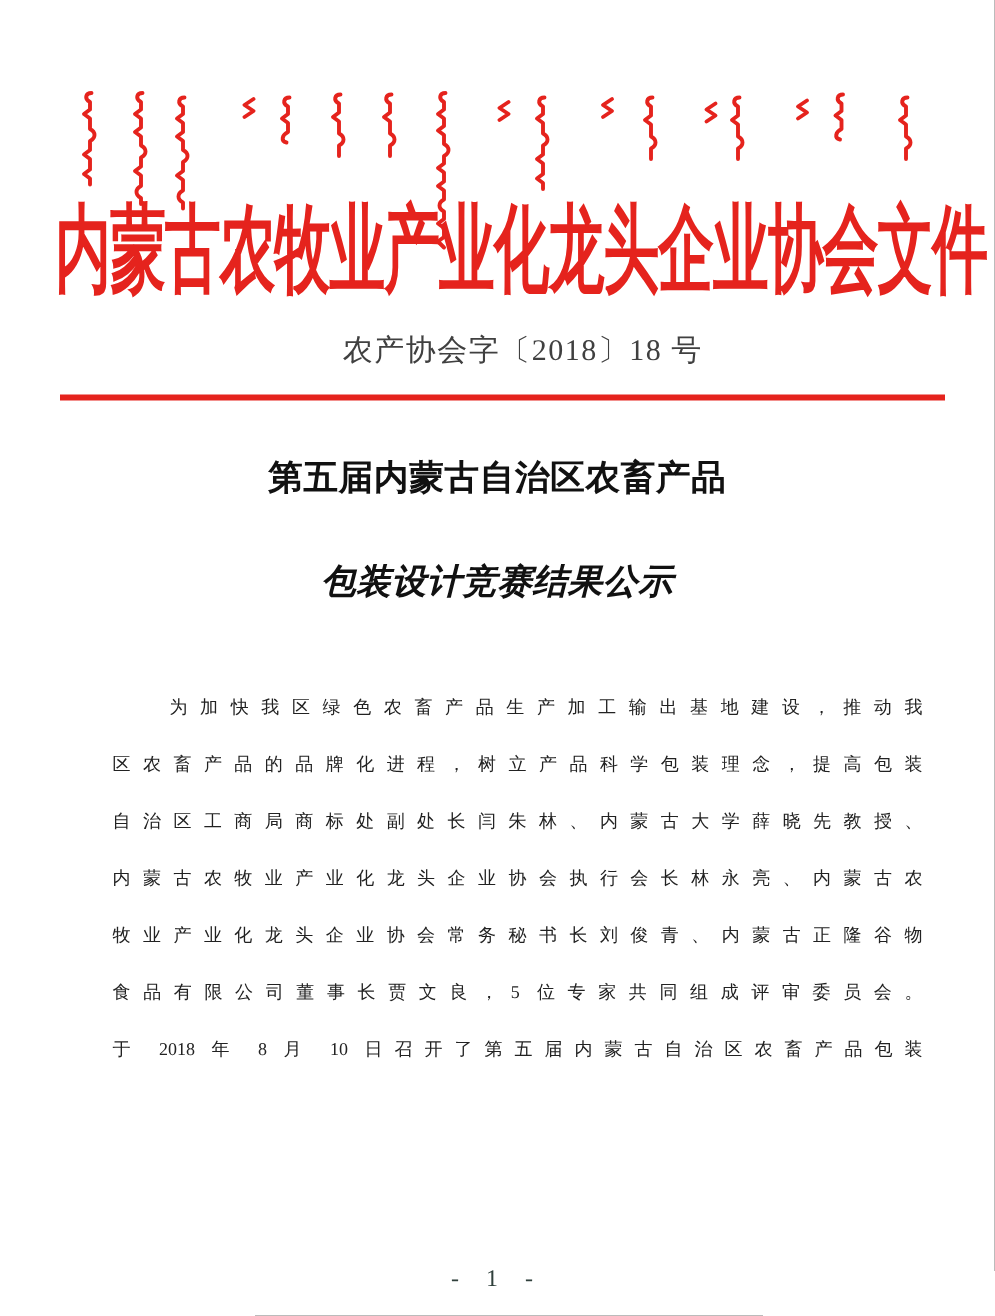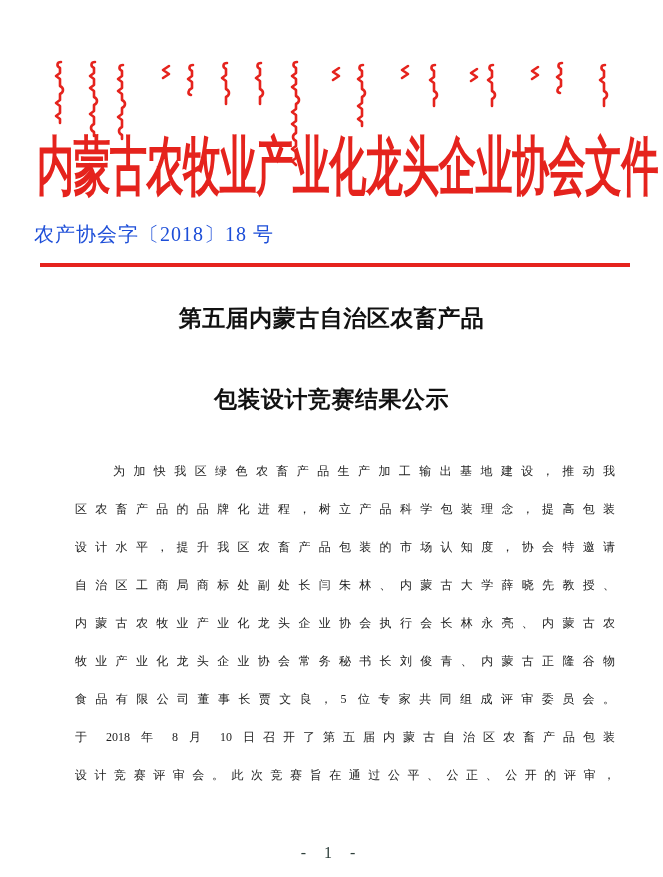--- a/index.html
+++ b/index.html
@@ -31,37 +31,37 @@
   }
   .org-title{
     font-size:64px;line-height:66px;font-weight:bold;
     color:var(--red);white-space:nowrap;
     transform:scaleX(0.58);transform-origin:center;
     letter-spacing:-1px;
   }
   
   .doc-number{
     position:absolute;left:0;top:220px;width:663px;
-    padding-left:34px;
-    font-size:20px;line-height:28px;color:#1d4ed8;
+    text-align:center;padding-left:34px;
+    font-size:20px;line-height:28px;color:#404040;
     letter-spacing:1px;
   }
   
   .red-rule{
     position:absolute;left:40px;top:263px;width:590px;height:4px;
     background:var(--red);
   }
   
   .doc-title{
     position:absolute;left:0;width:663px;text-align:center;
     font-size:23px;line-height:36px;font-weight:bold;color:#111;
     letter-spacing:0.5px;
   }
   .doc-title.l1{top:301px;}
-  .doc-title.l2{top:382px;}
+  .doc-title.l2{top:370px;font-style:italic;}
   
   .body-text{
     position:absolute;left:75px;top:452px;width:540px;
     font-size:12px;color:#222;
   }
   .bline{
     height:38px;line-height:38px;
     text-align:justify;text-align-last:justify;
     white-space:nowrap;
   }
@@ -115,24 +115,22 @@
   <div class="doc-number">农产协会字〔2018〕18 号</div>
 
   <div class="red-rule"></div>
 
   <div class="doc-title l1">第五届内蒙古自治区农畜产品</div>
   <div class="doc-title l2">包装设计竞赛结果公示</div>
 
   <div class="body-text">
     <div class="bline indent">为加快我区绿色农畜产品生产加工输出基地建设，推动我</div>
     <div class="bline">区农畜产品的品牌化进程，树立产品科学包装理念，提高包装</div>
-    <div class="bline">设计水平，提升我区农畜产品包装的市场认知度，协会特邀请</div>
     <div class="bline">自治区工商局商标处副处长闫朱林、内蒙古大学薛晓先教授、</div>
     <div class="bline">内蒙古农牧业产业化龙头企业协会执行会长林永亮、内蒙古农</div>
     <div class="bline">牧业产业化龙头企业协会常务秘书长刘俊青、内蒙古正隆谷物</div>
     <div class="bline">食品有限公司董事长贾文良，5 位专家共同组成评审委员会。</div>
     <div class="bline">于 2018 年 8 月 10 日召开了第五届内蒙古自治区农畜产品包装</div>
-    <div class="bline">设计竞赛评审会。此次竞赛旨在通过公平、公正、公开的评审，</div>
   </div>
 
   <div class="page-number">- 1 -</div>
 
 </div>
 
 </body></html>

